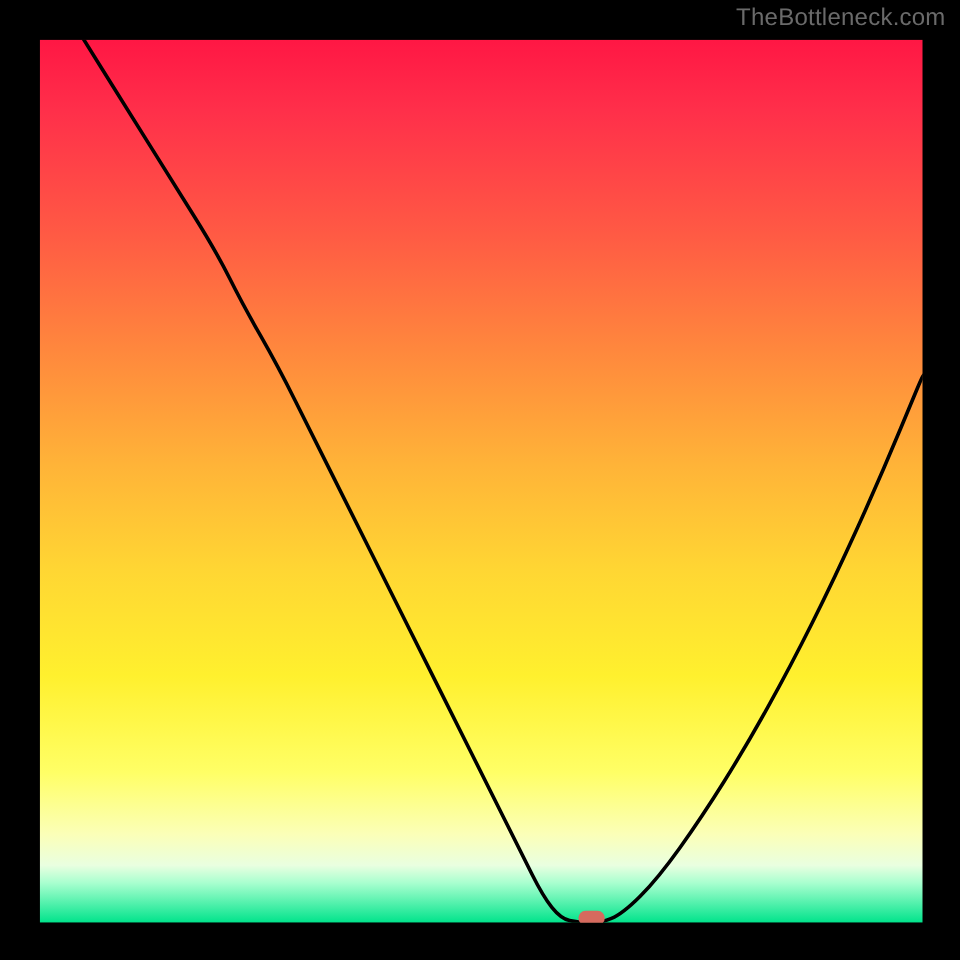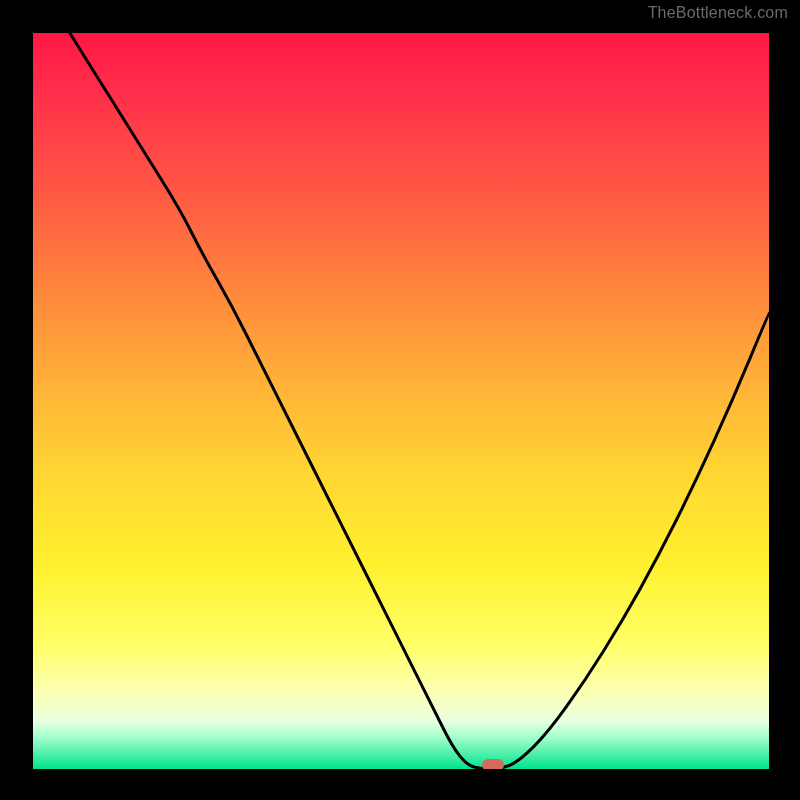--- a/index.html
+++ b/index.html
@@ -13,21 +13,21 @@
   .container {
     position: relative;
     width: 800px;
     height: 800px;
   }
   .watermark {
     position: absolute;
     top: 4px;
     right: 12px;
     font-family: Arial, Helvetica, sans-serif;
-    font-size: 16px;
+    font-size: 20px;
     font-weight: 500;
     color: #6a6a6a;
     letter-spacing: 0.2px;
   }
   .plot-area {
     position: absolute;
     left: 33px;
     top: 33px;
     width: 736px;
     height: 736px;

